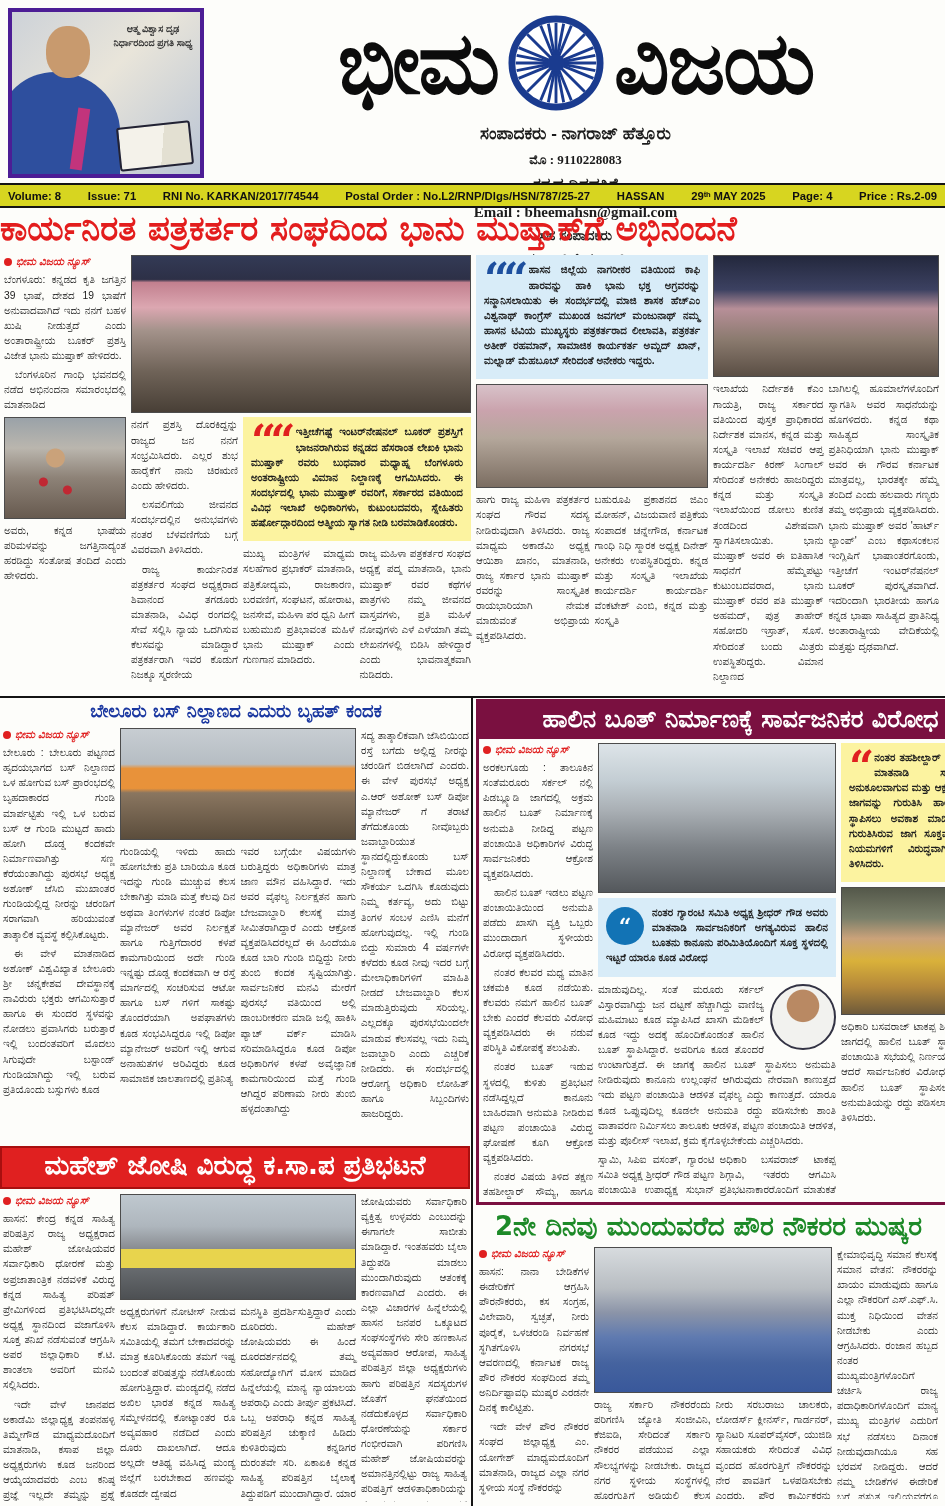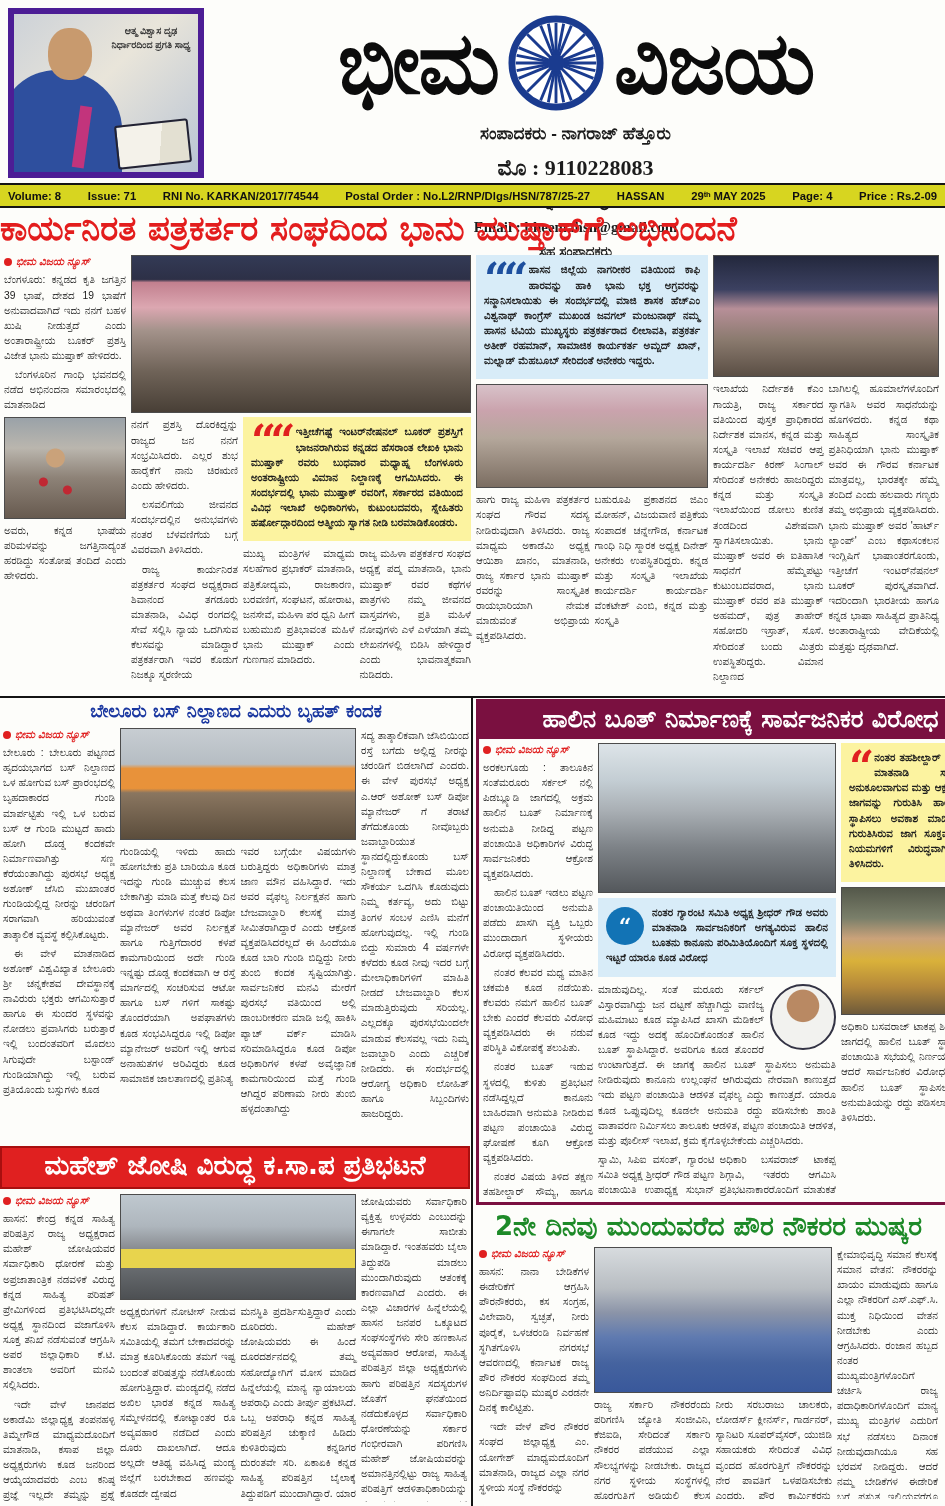--- a/index.html
+++ b/index.html
@@ -6,21 +6,21 @@
   html,body { background:#e9e7e1; }
   .page {
     position:relative; width:945px; height:1506px; margin:0 auto;
     background:#fdfdfa; overflow:hidden; color:#1c1c1c;
     font-family:"Liberation Sans", sans-serif;
   }
   
   #masthead { position:absolute; left:0; top:0; width:945px; height:183px; }
   .frame {
     position:absolute; left:8px; top:8px; width:196px; height:170px;
-    border:6px solid #4c1d95; background:#e7e2d6; box-shadow:inset 0 0 0 2px #8a7a5c;
+    border:4px solid #4c1d95; background:#e7e2d6; box-shadow:inset 0 0 0 2px #8a7a5c;
   }
   .frame-inner { position:relative; width:100%; height:100%;
     background:linear-gradient(135deg,#cdd2d8 0%,#e9e5da 45%,#b9c4d4 100%); overflow:hidden; }
   .amb-suit { position:absolute; left:-12px; bottom:-8px; width:120px; height:110px;
     background:#2e4f9e; border-radius:46% 54% 8% 8%; }
   .amb-head { position:absolute; left:34px; top:14px; width:44px; height:52px;
     background:#c89a6e; border-radius:46%; }
   .amb-tie { position:absolute; left:62px; bottom:4px; width:12px; height:62px;
     background:#c2347c; transform:rotate(8deg); }
   .amb-book { position:absolute; right:8px; bottom:6px; width:74px; height:44px;
@@ -29,21 +29,21 @@
     font-size:9.5px; font-weight:bold; text-align:center; color:#343434; line-height:1.5; }
   .title-wrap { position:absolute; left:206px; top:2px; width:739px; height:122px;
     display:flex; align-items:center; justify-content:center; gap:10px; }
   .title-txt { font-family:"DejaVu Sans", sans-serif; font-weight:900; font-size:86px;
     line-height:1; color:#0c0c0c; letter-spacing:-2px; white-space:nowrap; }
   .chakra { width:96px; height:96px; flex:0 0 auto; }
   .mast-row { position:absolute; left:206px; top:120px; width:739px; height:62px;
     display:flex; justify-content:space-between;flex-direction:column; }
   .mast-col { text-align:center; line-height:1.7; }
   .mast-col .l1 { font-size:17px; font-weight:bold; }
-  .mast-col .l2 { font-size:22px; font-weight:bold; font-family:"Liberation Serif", serif; }
+  .mast-col .l2 { font-size:13px; font-weight:bold; font-family:"Liberation Serif", serif; }
   .mast-col.small .l1, .mast-col.small .l2 { font-size:13.5px; }
   .mast-email { font-family:"Liberation Serif", serif; font-weight:bold; font-size:15px; }
   
   #infobar { position:absolute; left:0; top:183px; width:945px; height:25px;
     background:#d7d520; border-top:2px solid #141414; border-bottom:2px solid #141414;
     display:flex; align-items:center; justify-content:space-between; padding:0 8px;
     font-size:11.3px; font-weight:bold; color:#101010; white-space:nowrap; }
   
   .byline { display:flex; align-items:center; gap:4px; color:#e02020; font-weight:bold;
     font-style:italic; font-size:10.5px; margin-bottom:4px; white-space:nowrap; }

